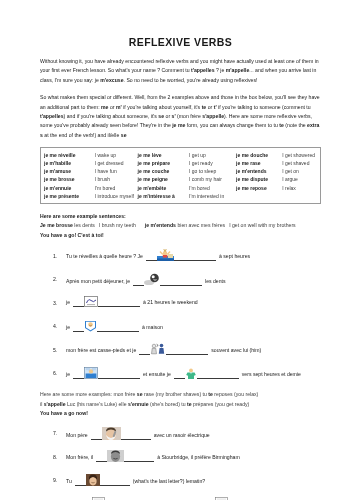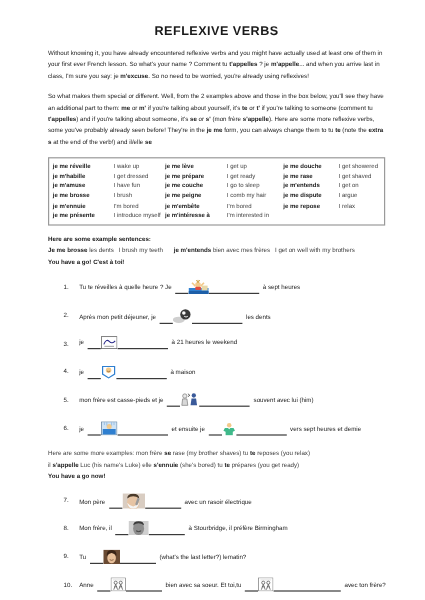--- a/index.html
+++ b/index.html
@@ -13,21 +13,21 @@
     font-family: "Liberation Sans", sans-serif;
     color: #1a1a1a;
     overflow: hidden;
     position: relative;
   }
   .page {
     position: relative;
     width: 354px;
     height: 500px;
     box-sizing: border-box;
-    padding: 10px 33px 0 40px;
+    padding: 26px 33px 0 40px;
   }
   .title {
     text-align: center;
     font-weight: bold;
     font-size: 10.5px;
     letter-spacing: 0.4px;
     margin: 10px 0 0 0;
   }
   p.para {
     font-size: 5.15px;

